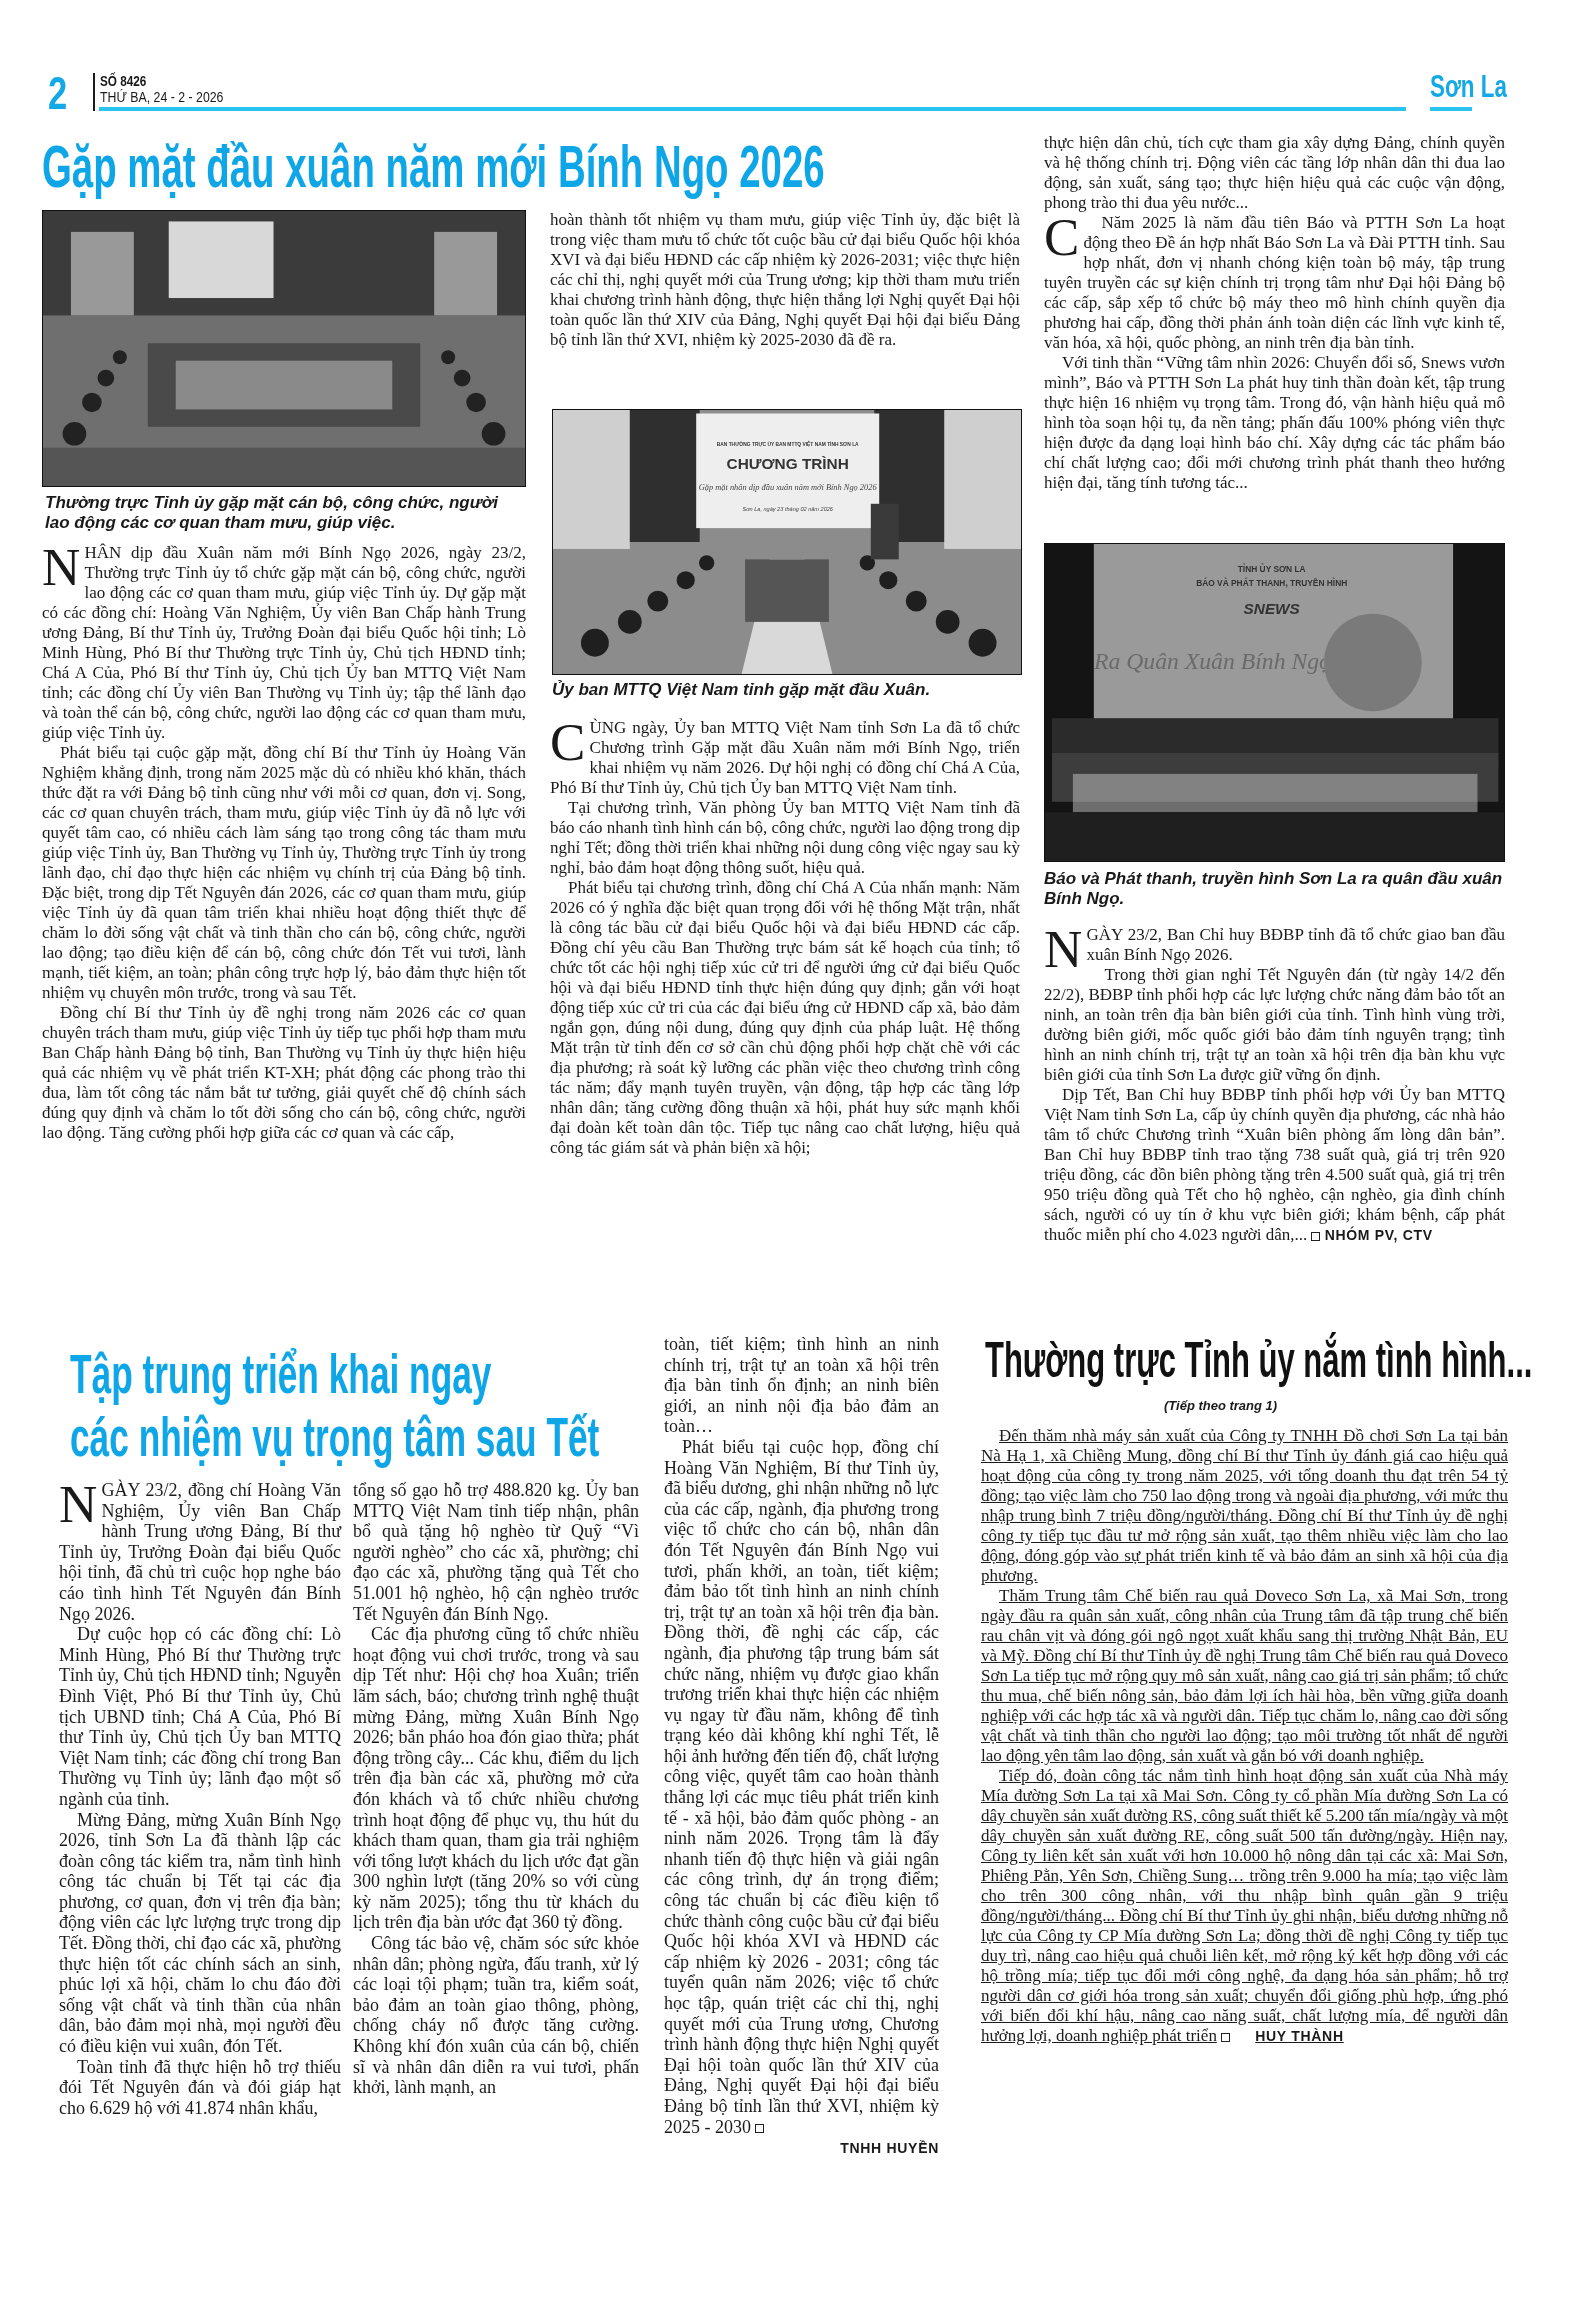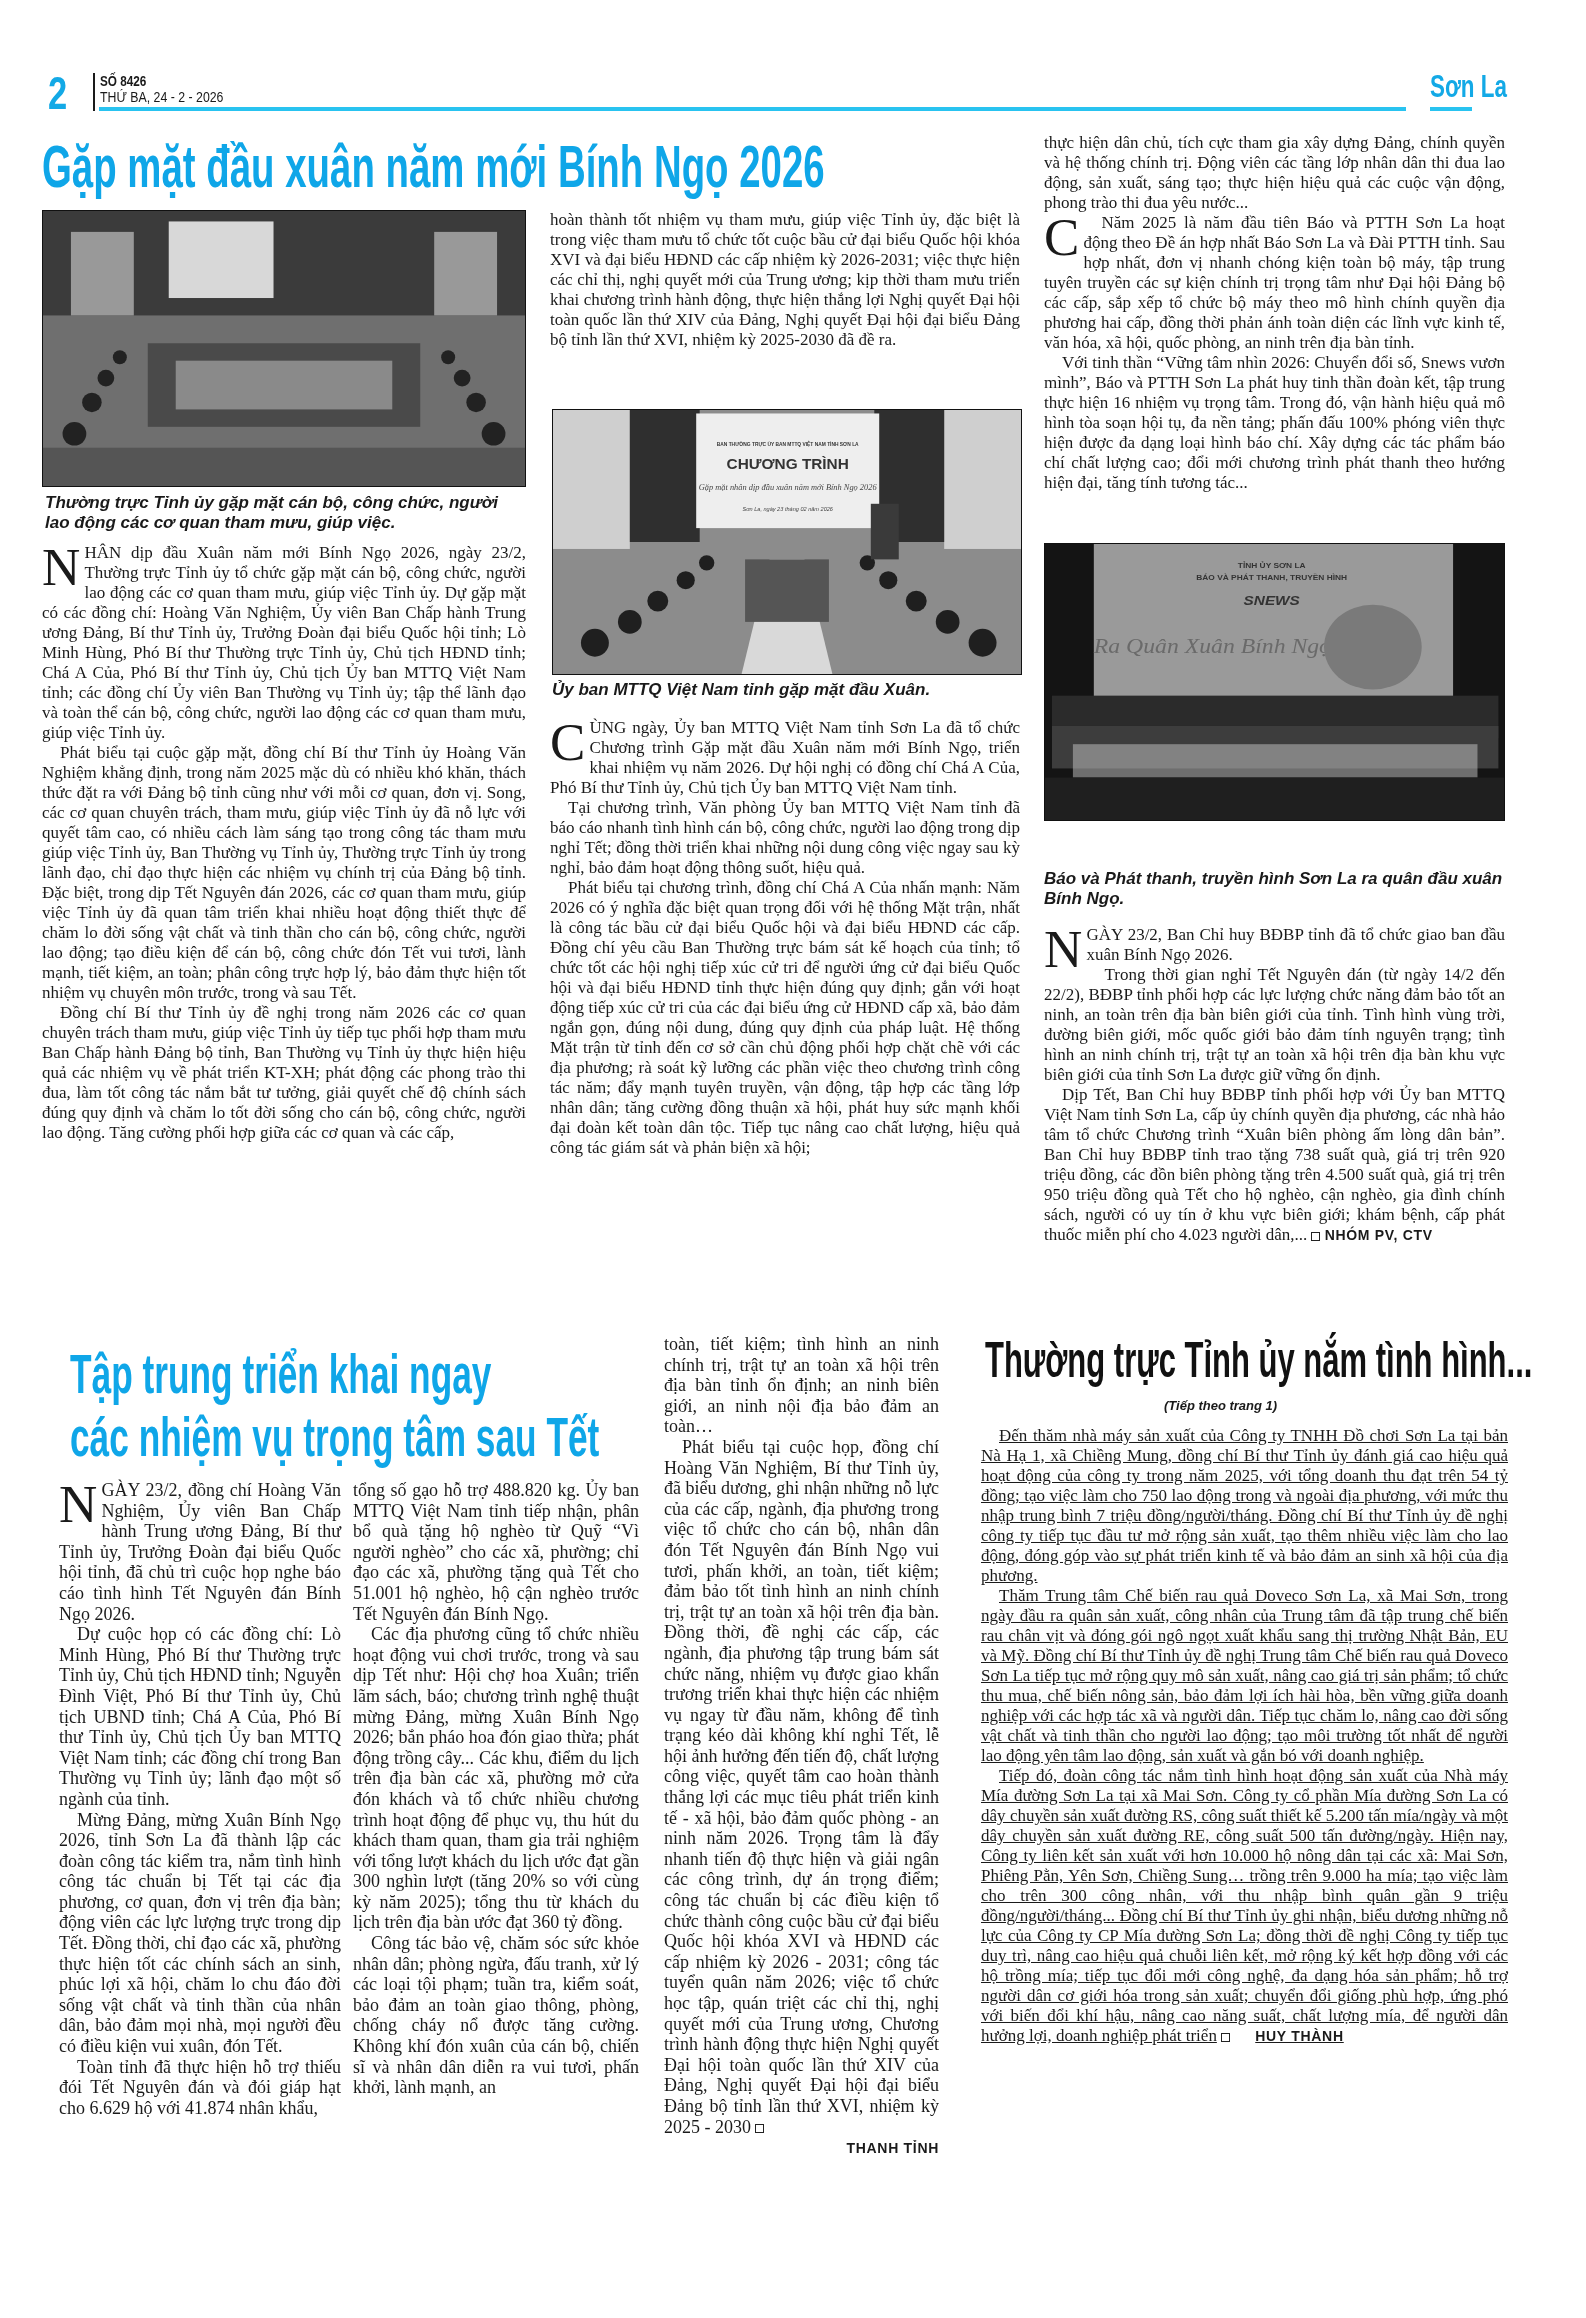--- a/index.html
+++ b/index.html
@@ -122,21 +122,21 @@
   <p>Tại chương trình, Văn phòng Ủy ban MTTQ Việt Nam tỉnh đã báo cáo nhanh tình hình cán bộ, công chức, người lao động trong dịp nghỉ Tết; đồng thời triển khai những nội dung công việc ngay sau kỳ nghỉ, bảo đảm hoạt động thông suốt, hiệu quả.</p>
   <p>Phát biểu tại chương trình, đồng chí Chá A Của nhấn mạnh: Năm 2026 có ý nghĩa đặc biệt quan trọng đối với hệ thống Mặt trận, nhất là công tác bầu cử đại biểu Quốc hội và đại biểu HĐND các cấp. Đồng chí yêu cầu Ban Thường trực bám sát kế hoạch của tỉnh; tổ chức tốt các hội nghị tiếp xúc cử tri để người ứng cử đại biểu Quốc hội và đại biểu HĐND tỉnh thực hiện đúng quy định; gắn với hoạt động tiếp xúc cử tri của các đại biểu ứng cử HĐND cấp xã, bảo đảm ngắn gọn, đúng nội dung, đúng quy định của pháp luật. Hệ thống Mặt trận từ tỉnh đến cơ sở cần chủ động phối hợp chặt chẽ với các địa phương; rà soát kỹ lưỡng các phần việc theo chương trình công tác năm; đẩy mạnh tuyên truyền, vận động, tập hợp các tầng lớp nhân dân; tăng cường đồng thuận xã hội, phát huy sức mạnh khối đại đoàn kết toàn dân tộc. Tiếp tục nâng cao chất lượng, hiệu quả công tác giám sát và phản biện xã hội;</p>
 </div>
 
 <div class="col condensed" style="left:1044px; top:133px; width:461px;">
   <p class="first">thực hiện dân chủ, tích cực tham gia xây dựng Đảng, chính quyền và hệ thống chính trị. Động viên các tầng lớp nhân dân thi đua lao động, sản xuất, sáng tạo; thực hiện hiệu quả các cuộc vận động, phong trào thi đua yêu nước...</p>
   <p class="first"><span class="dropcap">C</span></p>
   <p>Năm 2025 là năm đầu tiên Báo và PTTH Sơn La hoạt động theo Đề án hợp nhất Báo Sơn La và Đài PTTH tỉnh. Sau hợp nhất, đơn vị nhanh chóng kiện toàn bộ máy, tập trung tuyên truyền các sự kiện chính trị trọng tâm như Đại hội Đảng bộ các cấp, sắp xếp tổ chức bộ máy theo mô hình chính quyền địa phương hai cấp, đồng thời phản ánh toàn diện các lĩnh vực kinh tế, văn hóa, xã hội, quốc phòng, an ninh trên địa bàn tỉnh.</p>
   <p>Với tinh thần “Vững tâm nhìn 2026: Chuyển đổi số, Snews vươn mình”, Báo và PTTH Sơn La phát huy tinh thần đoàn kết, tập trung thực hiện 16 nhiệm vụ trọng tâm. Trong đó, vận hành hiệu quả mô hình tòa soạn hội tụ, đa nền tảng; phấn đấu 100% phóng viên thực hiện được đa dạng loại hình báo chí. Xây dựng các tác phẩm báo chí chất lượng cao; đổi mới chương trình phát thanh theo hướng hiện đại, tăng tính tương tác...</p>
 </div>
-<div class="photo" style="left:1044px; top:543px; width:461px; height:278px; background:#111;">
+<div class="photo" style="left:1044px; top:543px; width:461px; height:319px; background:#111;">
   <svg viewBox="0 0 658 455" preserveAspectRatio="none">
     <rect width="658" height="455" fill="#141414"></rect>
     <rect x="70" y="0" width="515" height="260" fill="#9a9a9a"></rect>
     <text class="photo-label" x="325" y="40" font-size="12" text-anchor="middle">TỈNH ỦY SƠN LA</text>
     <text class="photo-label" x="325" y="60" font-size="12" text-anchor="middle">BÁO VÀ PHÁT THANH, TRUYỀN HÌNH</text>
     <text class="photo-label" x="325" y="100" font-size="22" font-style="italic" text-anchor="middle" fill="#222">SNEWS</text>
     <text x="240" y="180" font-size="34" font-style="italic" text-anchor="middle" fill="#6a6a6a" font-family="Liberation Serif, serif">Ra Quân Xuân Bính Ngọ</text>
     <circle cx="470" cy="170" r="70" fill="#7a7a7a"></circle>
     <g fill="#2b2b2b">
       <rect x="10" y="250" width="640" height="70"></rect>
@@ -171,21 +171,21 @@
 
 <div class="col narrow" style="left:353px; top:1480px; width:286px;">
   <p class="first">tổng số gạo hỗ trợ 488.820 kg. Ủy ban MTTQ Việt Nam tỉnh tiếp nhận, phân bổ quà tặng hộ nghèo từ Quỹ “Vì người nghèo” cho các xã, phường; chỉ đạo các xã, phường tặng quà Tết cho 51.001 hộ nghèo, hộ cận nghèo trước Tết Nguyên đán Bính Ngọ.</p>
   <p>Các địa phương cũng tổ chức nhiều hoạt động vui chơi trước, trong và sau dịp Tết như: Hội chợ hoa Xuân; triển lãm sách, báo; chương trình nghệ thuật mừng Đảng, mừng Xuân Bính Ngọ 2026; bắn pháo hoa đón giao thừa; phát động trồng cây... Các khu, điểm du lịch trên địa bàn các xã, phường mở cửa đón khách và tổ chức nhiều chương trình hoạt động để phục vụ, thu hút du khách tham quan, tham gia trải nghiệm với tổng lượt khách du lịch ước đạt gần 300 nghìn lượt (tăng 20% so với cùng kỳ năm 2025); tổng thu từ khách du lịch trên địa bàn ước đạt 360 tỷ đồng.</p>
   <p>Công tác bảo vệ, chăm sóc sức khỏe nhân dân; phòng ngừa, đấu tranh, xử lý các loại tội phạm; tuần tra, kiểm soát, bảo đảm an toàn giao thông, phòng, chống cháy nổ được tăng cường. Không khí đón xuân của cán bộ, chiến sĩ và nhân dân diễn ra vui tươi, phấn khởi, lành mạnh, an</p>
 </div>
 
 <div class="col narrow" style="left:664px; top:1334px; width:275px;">
   <p class="first">toàn, tiết kiệm; tình hình an ninh chính trị, trật tự an toàn xã hội trên địa bàn tỉnh ổn định; an ninh biên giới, an ninh nội địa bảo đảm an toàn…</p>
   <p><span>Phát biểu tại cuộc họp, đồng chí Hoàng Văn Nghiệm, Bí thư Tỉnh ủy, đã biểu dương, ghi nhận những nỗ lực của các cấp, ngành, địa phương trong việc tổ chức cho cán bộ, nhân dân đón Tết Nguyên đán Bính Ngọ vui tươi, phấn khởi, an toàn, tiết kiệm; đảm bảo tốt tình hình an ninh chính trị, trật tự an toàn xã hội trên địa bàn. Đồng thời, đề nghị các cấp, các ngành, địa phương tập trung bám sát chức năng, nhiệm vụ được giao khẩn trương triển khai thực hiện các nhiệm vụ ngay từ đầu năm, không để tình trạng kéo dài không khí nghỉ Tết, lễ hội ảnh hưởng đến tiến độ, chất lượng công việc, quyết tâm cao hoàn thành thắng lợi các mục tiêu phát triển kinh tế - xã hội, bảo đảm quốc phòng - an ninh năm 2026. Trọng tâm là đẩy nhanh tiến độ thực hiện và giải ngân các công trình, dự án trọng điểm; công tác chuẩn bị các điều kiện tổ chức thành công cuộc bầu cử đại biểu Quốc hội khóa XVI và HĐND các cấp nhiệm kỳ 2026 - 2031; công tác tuyển quân năm 2026; việc tổ chức học tập, quán triệt các chỉ thị, nghị quyết mới của Trung ương, Chương trình hành động thực hiện Nghị quyết Đại hội toàn quốc lần thứ XIV của Đảng, Nghị quyết Đại hội đại biểu Đảng bộ tỉnh lần thứ XVI, nhiệm kỳ 2025 - 2030</span><span class="endmark"></span></p>
-  <p style="text-align:right;"><span class="byline">THANH TỈNH</span></p>
+  <p style="text-align:right;"><span class="byline">TNHH HUYỀN</span></p>
 </div>
 
 <div class="abs headline h3">Thường trực Tỉnh ủy nắm tình hình...</div>
 <div class="abs subtitle">(Tiếp theo trang 1)</div>
 <div class="col condensed" style="left:981px; top:1426px; width:527px;text-decoration:underline;">
   <p>Đến thăm nhà máy sản xuất của Công ty TNHH Đồ chơi Sơn La tại bản Nà Hạ 1, xã Chiềng Mung, đồng chí Bí thư Tỉnh ủy đánh giá cao hiệu quả hoạt động của công ty trong năm 2025, với tổng doanh thu đạt trên 54 tỷ đồng; tạo việc làm cho 750 lao động trong và ngoài địa phương, với mức thu nhập trung bình 7 triệu đồng/người/tháng. Đồng chí Bí thư Tỉnh ủy đề nghị công ty tiếp tục đầu tư mở rộng sản xuất, tạo thêm nhiều việc làm cho lao động, đóng góp vào sự phát triển kinh tế và bảo đảm an sinh xã hội của địa phương.</p>
   <p>Thăm Trung tâm Chế biến rau quả Doveco Sơn La, xã Mai Sơn, trong ngày đầu ra quân sản xuất, công nhân của Trung tâm đã tập trung chế biến rau chân vịt và đóng gói ngô ngọt xuất khẩu sang thị trường Nhật Bản, EU và Mỹ. Đồng chí Bí thư Tỉnh ủy đề nghị Trung tâm Chế biến rau quả Doveco Sơn La tiếp tục mở rộng quy mô sản xuất, nâng cao giá trị sản phẩm; tổ chức thu mua, chế biến nông sản, bảo đảm lợi ích hài hòa, bền vững giữa doanh nghiệp với các hợp tác xã và người dân. Tiếp tục chăm lo, nâng cao đời sống vật chất và tinh thần cho người lao động; tạo môi trường tốt nhất để người lao động yên tâm lao động, sản xuất và gắn bó với doanh nghiệp.</p>
   <p><span>Tiếp đó, đoàn công tác nắm tình hình hoạt động sản xuất của Nhà máy Mía đường Sơn La tại xã Mai Sơn. Công ty cổ phần Mía đường Sơn La có dây chuyền sản xuất đường RS, công suất thiết kế 5.200 tấn mía/ngày và một dây chuyền sản xuất đường RE, công suất 500 tấn đường/ngày. Hiện nay, Công ty liên kết sản xuất với hơn 10.000 hộ nông dân tại các xã: Mai Sơn, Phiêng Pằn, Yên Sơn, Chiềng Sung… trồng trên 9.000 ha mía; tạo việc làm cho trên 300 công nhân, với thu nhập bình quân gần 9 triệu đồng/người/tháng... Đồng chí Bí thư Tỉnh ủy ghi nhận, biểu dương những nỗ lực của Công ty CP Mía đường Sơn La; đồng thời đề nghị Công ty tiếp tục duy trì, nâng cao hiệu quả chuỗi liên kết, mở rộng ký kết hợp đồng với các hộ trồng mía; tiếp tục đổi mới công nghệ, đa dạng hóa sản phẩm; hỗ trợ người dân cơ giới hóa trong sản xuất; chuyển đổi giống phù hợp, ứng phó với biến đổi khí hậu, nâng cao năng suất, chất lượng mía, để người dân hưởng lợi, doanh nghiệp phát triển</span><span class="endmark"></span><span class="byline" style="margin-left:21px;">HUY THÀNH</span></p>
 </div>
 

